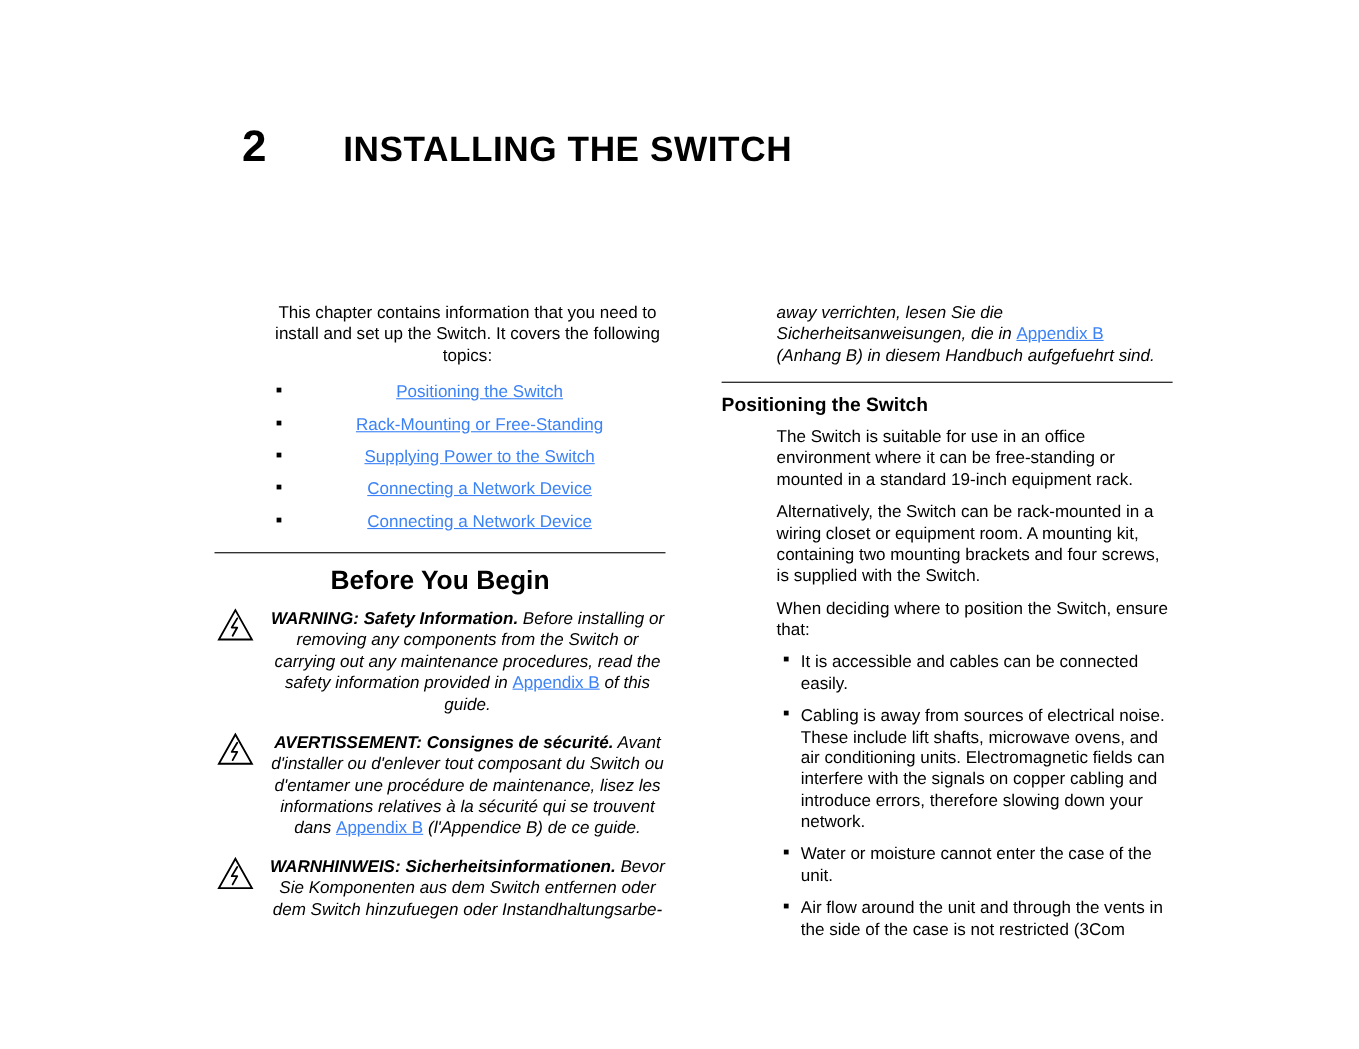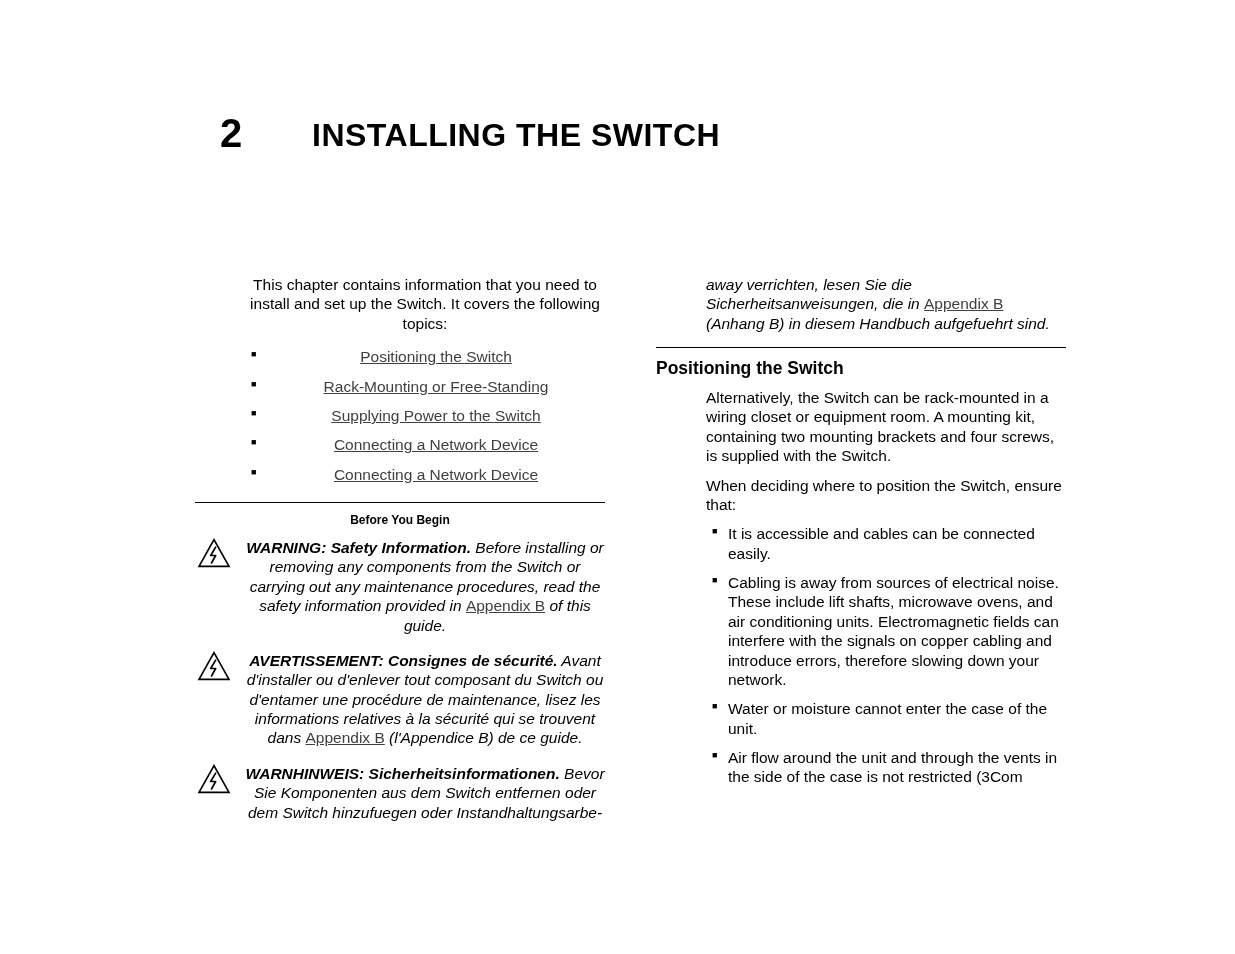--- a/index.html
+++ b/index.html
@@ -56,33 +56,33 @@
   }
   ul.toc li::before {
     content: "■";
     position: absolute;
     left: 0;
     top: 2px;
     font-size: 9px;
     color: #000;
   }
   a.link {
-    color: #404040;
+    color: #3b82f6;
     text-decoration: underline;
   }
 
   .rule {
     border: 0;
     border-top: 1px solid #000;
     margin: 14px 0 10px 0;
   }
 
   .h2 {
     font-weight: 700;
-    font-size: 12px;
+    font-size: 24px;
     margin: 0 0 10px 0;
   }
 
   .warnblock {
     position: relative;
     padding-left: 50px;
     margin-bottom: 16px;
     font-style: italic;
   }
   .warnblock .bold { font-weight: 700; font-style: italic; }
@@ -177,20 +177,21 @@
   <div class="col col-right">
 
     <p class="cont-italic">
       <span>away verrichten, lesen Sie die Sicherheitsanweisungen, die in </span><a class="link roman">Appendix B</a><span> (Anhang B) in diesem Handbuch aufgefuehrt sind.</span>
     </p>
 
     <hr class="rule">
 
     <div class="section-title">Positioning the Switch</div>
 
+    <p class="body-indent">The Switch is suitable for use in an office environment where it can be free-standing or mounted in a standard 19-inch equipment rack.</p>
     <p class="body-indent">Alternatively, the Switch can be rack-mounted in a wiring closet or equipment room. A mounting kit, containing two mounting brackets and four screws, is supplied with the Switch.</p>
     <p class="body-indent">When deciding where to position the Switch, ensure that:</p>
 
     <ul class="bullets">
       <li>It is accessible and cables can be connected easily.</li>
       <li>Cabling is away from sources of electrical noise. These include lift shafts, microwave ovens, and air conditioning units. Electromagnetic fields can interfere with the signals on copper cabling and introduce errors, therefore slowing down your network.</li>
       <li>Water or moisture cannot enter the case of the unit.</li>
       <li>Air flow around the unit and through the vents in the side of the case is not restricted (3Com</li>
     </ul>
 

